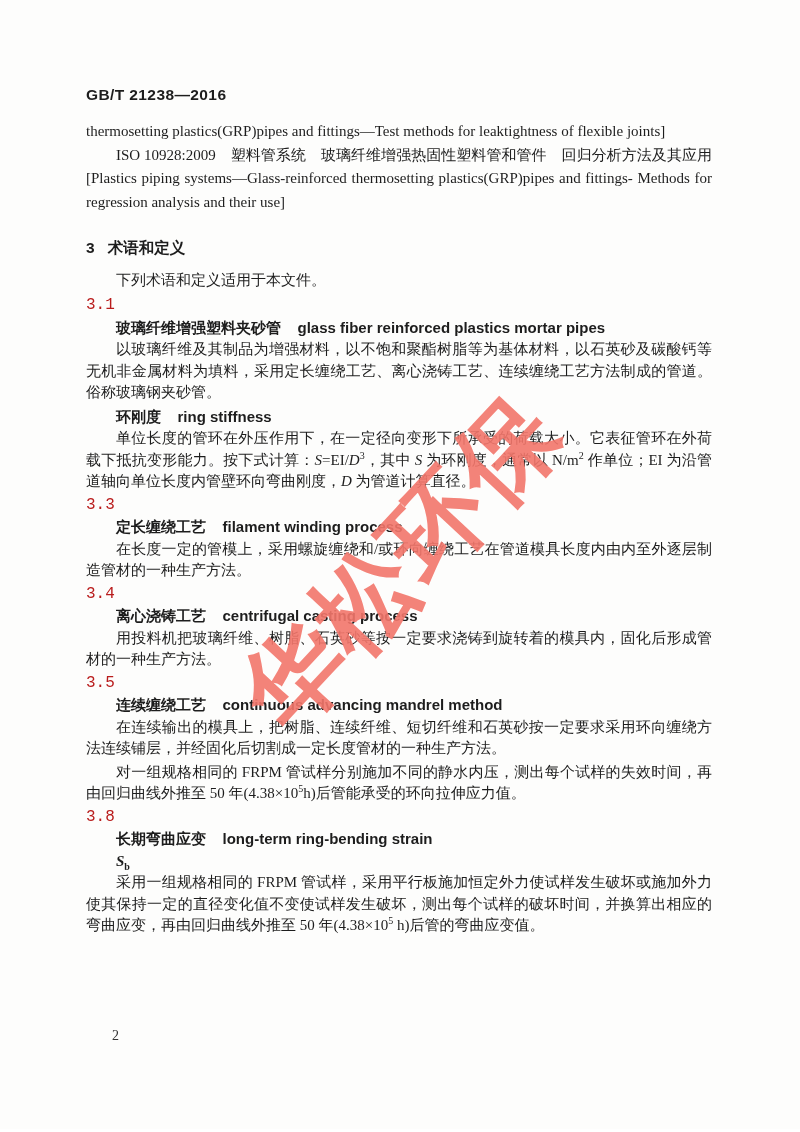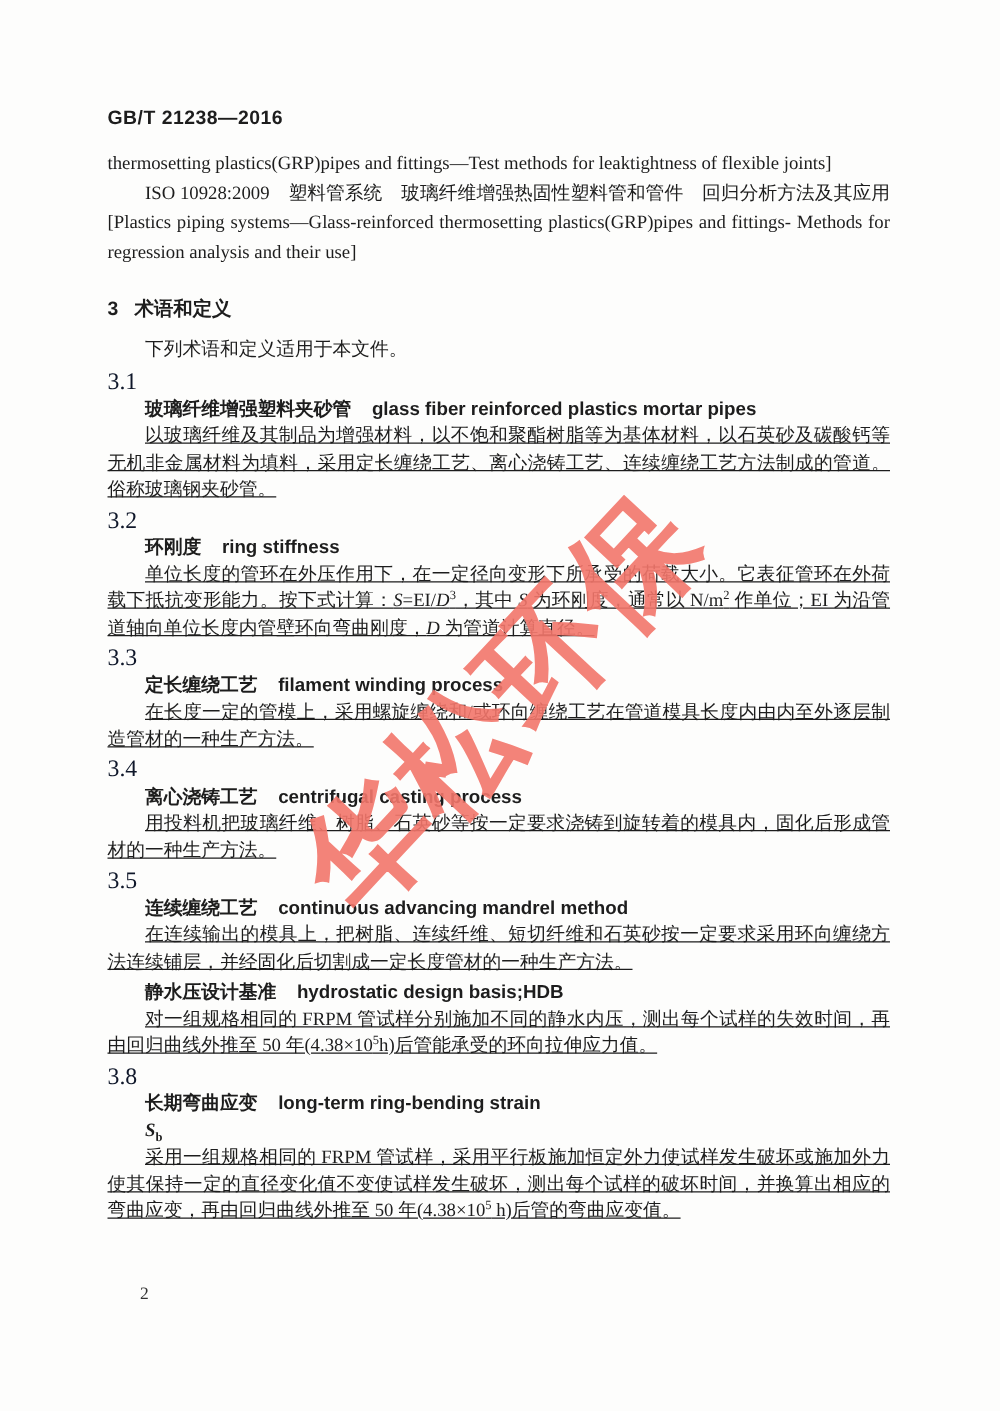--- a/index.html
+++ b/index.html
@@ -41,23 +41,23 @@
     margin-top:11px;
     text-indent:2em;
   }
   #clauses {
     margin-top:3px;
     font-size:15px;
     line-height:21.5px;
   }
   .clause { margin-bottom:2px; }
   .clause-num {
-    font-family:Liberation Serif, serif;
-    font-size:19px;
-    color:#0f172a;
+    font-family:Liberation Mono, monospace;
+    font-size:16px;
+    color:#b91c1c;
     line-height:21.5px;
   }
   .term-line { text-indent:2em; font-weight:700; }
   .term-zh {
     font-family:Liberation Sans, sans-serif;
     font-size:15px;
   }
   .term-en {
     font-family:Liberation Sans, sans-serif;
     font-size:15px;
@@ -65,21 +65,20 @@
   }
   .term-symbol {
     text-indent:2em;
     font-weight:700;
     font-size:15px;
   }
   .term-symbol i { font-family:"Liberation Serif","DejaVu Serif",serif; }
   .clause p {
     text-align:justify;
     text-indent:2em;
-    text-decoration:underline;
   }
   sup, sub { font-size:10px; line-height:0; }
   .page-num {
     position:absolute;
     left:112px; top:1028px;
     font-size:14px;
     color:#333;
   }
   .watermark {
     position:absolute;
@@ -113,21 +112,20 @@
   <div class="clause">
     <div class="clause-num">3.1</div>
     <div class="term-line">
       <span class="term-zh">玻璃纤维增强塑料夹砂管</span><span class="term-en">glass fiber reinforced plastics mortar pipes</span>
     </div>
 
   <p>以玻璃纤维及其制品为增强材料，以不饱和聚酯树脂等为基体材料，以石英砂及碳酸钙等无机非金属材料为填料，采用定长缠绕工艺、离心浇铸工艺、连续缠绕工艺方法制成的管道。俗称玻璃钢夹砂管。</p>
       </div>
 
   <div class="clause">
-    <div class="clause-num">3.2</div>
     <div class="term-line">
       <span class="term-zh">环刚度</span><span class="term-en">ring stiffness</span>
     </div>
 
   <p>单位长度的管环在外压作用下，在一定径向变形下所承受的荷载大小。它表征管环在外荷载下抵抗变形能力。按下式计算：<i>S</i>=EI/<i>D</i><sup>3</sup>，其中 <i>S</i> 为环刚度，通常以 N/m<sup>2</sup> 作单位；EI 为沿管道轴向单位长度内管壁环向弯曲刚度，<i>D</i> 为管道计算直径。</p>
       </div>
 
   <div class="clause">
     <div class="clause-num">3.3</div>
     <div class="term-line">
@@ -150,23 +148,20 @@
     <div class="clause-num">3.5</div>
     <div class="term-line">
       <span class="term-zh">连续缠绕工艺</span><span class="term-en">continuous advancing mandrel method</span>
     </div>
 
   <p>在连续输出的模具上，把树脂、连续纤维、短切纤维和石英砂按一定要求采用环向缠绕方法连续铺层，并经固化后切割成一定长度管材的一种生产方法。</p>
       </div>
 
 
   <div class="clause">
-    <div class="term-line">
-      <span class="term-zh">静水压设计基准</span><span class="term-en">hydrostatic design basis;HDB</span>
-    </div>
 
   <p>对一组规格相同的 FRPM 管试样分别施加不同的静水内压，测出每个试样的失效时间，再由回归曲线外推至 50 年(4.38×10<sup>5</sup>h)后管能承受的环向拉伸应力值。</p>
       </div>
 
   <div class="clause">
     <div class="clause-num">3.8</div>
     <div class="term-line">
       <span class="term-zh">长期弯曲应变</span><span class="term-en">long-term ring-bending strain</span>
     </div>
     <div class="term-symbol"><i>S</i><sub>b</sub></div>

